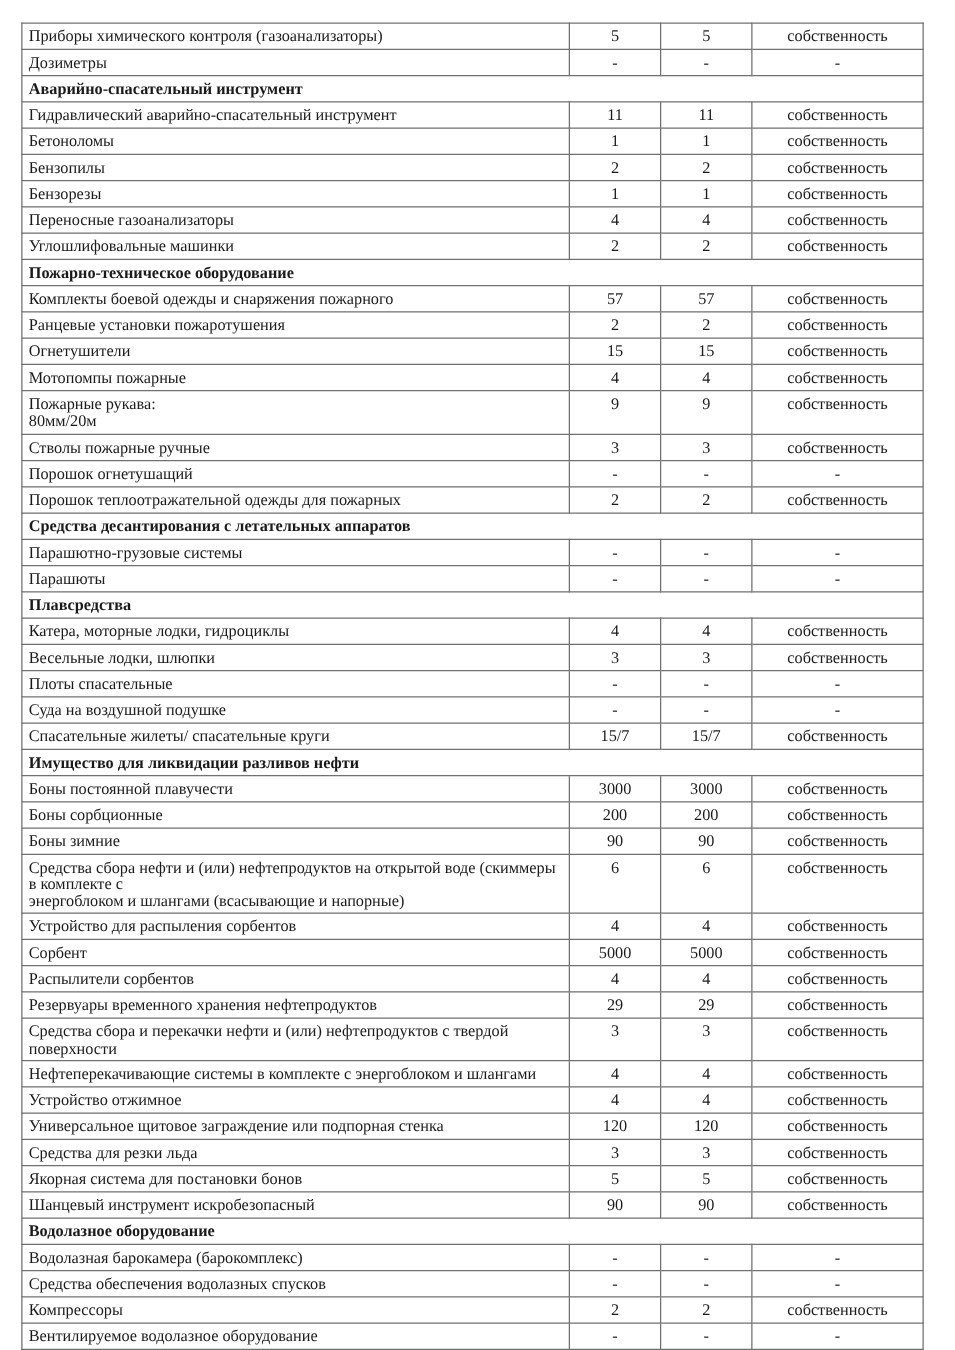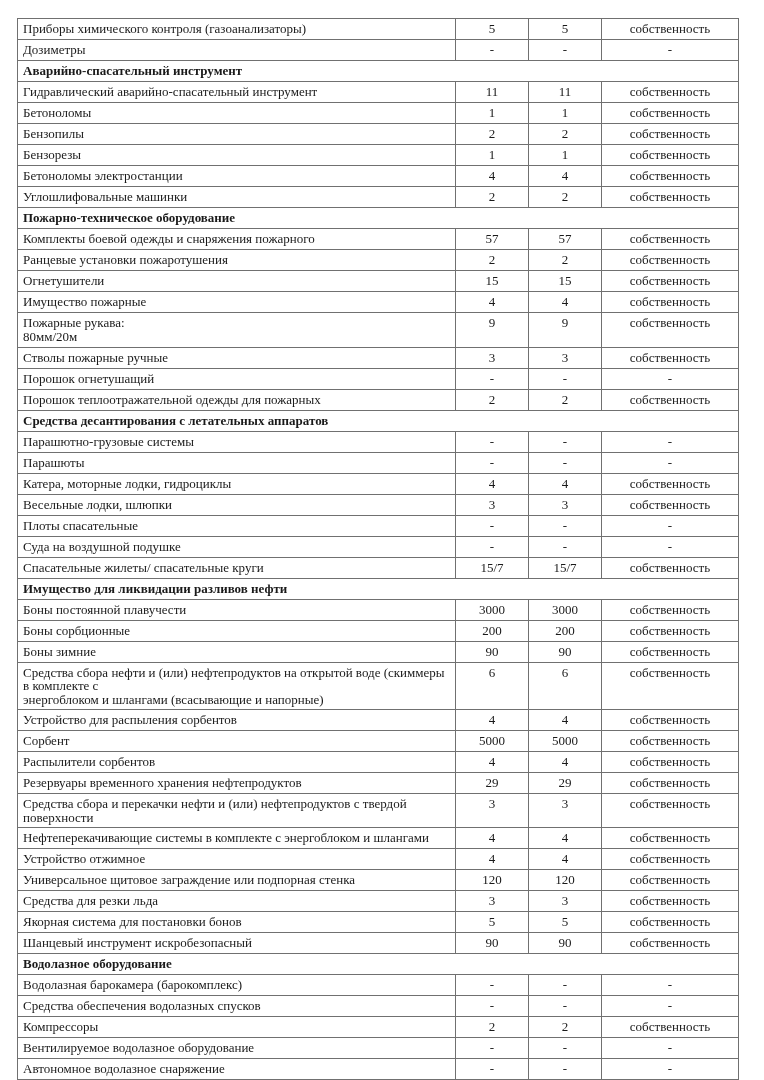--- a/index.html
+++ b/index.html
@@ -109,21 +109,21 @@
   </tr>
 
   <tr>
     <td class="name"><span class="name-text">Бензорезы</span></td>
     <td class="num">1</td>
     <td class="num">1</td>
     <td class="own">собственность</td>
   </tr>
 
   <tr>
-    <td class="name"><span class="name-text">Бетоноломы электростанции</span></td>
+    <td class="name"><span class="name-text">Переносные газоанализаторы</span></td>
     <td class="num">4</td>
     <td class="num">4</td>
     <td class="own">собственность</td>
   </tr>
 
   <tr>
     <td class="name"><span class="name-text">Углошлифовальные машинки</span></td>
     <td class="num">2</td>
     <td class="num">2</td>
     <td class="own">собственность</td>
@@ -148,21 +148,21 @@
   </tr>
 
   <tr>
     <td class="name"><span class="name-text">Огнетушители</span></td>
     <td class="num">15</td>
     <td class="num">15</td>
     <td class="own">собственность</td>
   </tr>
 
   <tr>
-    <td class="name"><span class="name-text">Имущество пожарные</span></td>
+    <td class="name"><span class="name-text">Мотопомпы пожарные</span></td>
     <td class="num">4</td>
     <td class="num">4</td>
     <td class="own">собственность</td>
   </tr>
 
   <tr class="double">
     <td class="name"><span class="name-text">Пожарные рукава:
 80мм/20м</span></td>
     <td class="num">9</td>
     <td class="num">9</td>
@@ -201,20 +201,23 @@
     <td class="own">-</td>
   </tr>
 
   <tr>
     <td class="name"><span class="name-text">Парашюты</span></td>
     <td class="num">-</td>
     <td class="num">-</td>
     <td class="own">-</td>
   </tr>
 
+  <tr class="section">
+    <td colspan="4">Плавсредства</td>
+  </tr>
 
   <tr>
     <td class="name"><span class="name-text">Катера, моторные лодки, гидроциклы</span></td>
     <td class="num">4</td>
     <td class="num">4</td>
     <td class="own">собственность</td>
   </tr>
 
   <tr>
     <td class="name"><span class="name-text">Весельные лодки, шлюпки</span></td>

